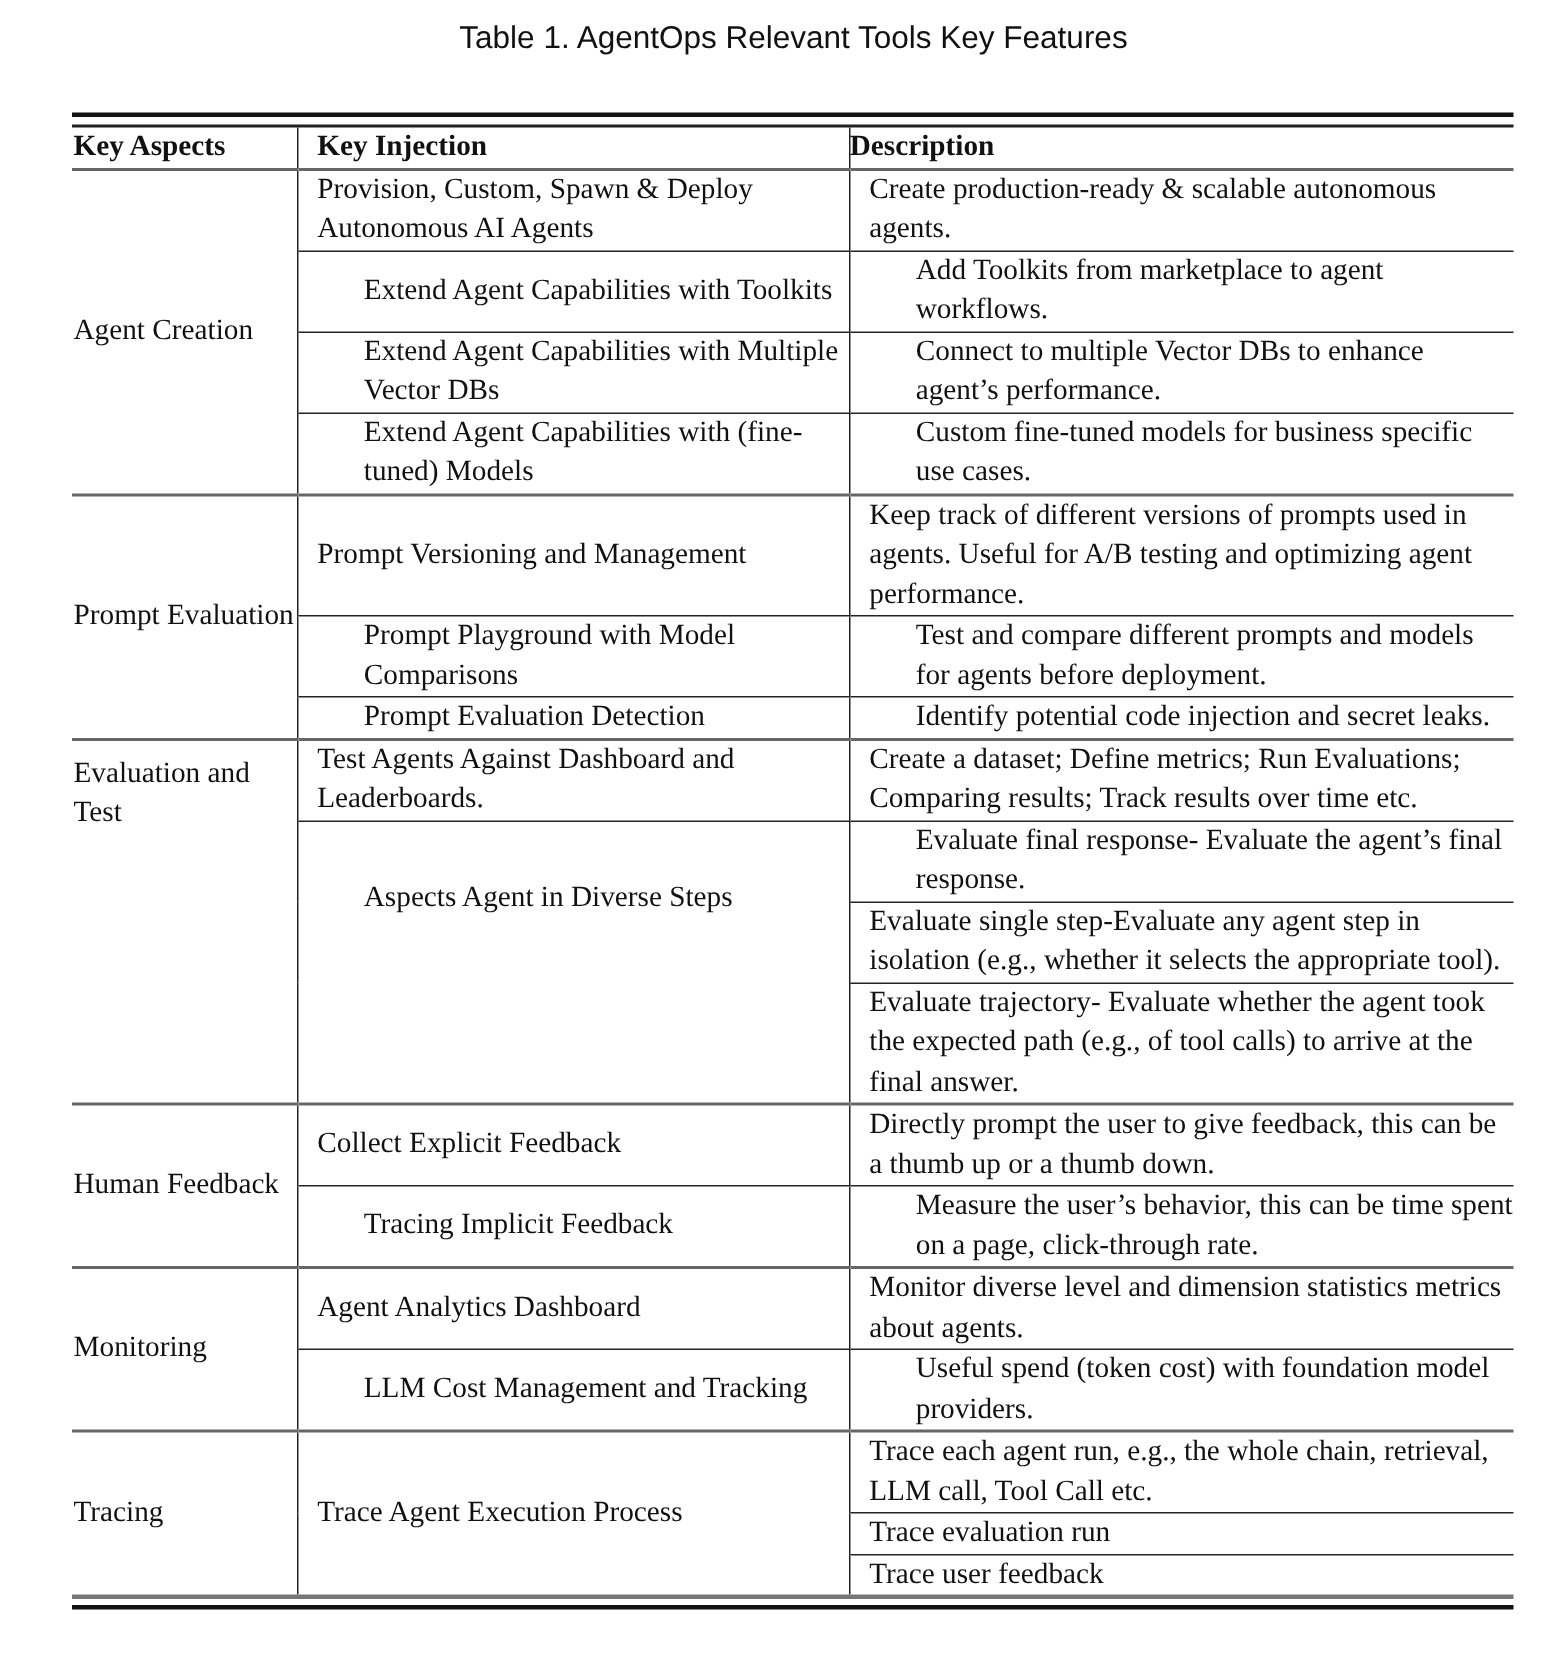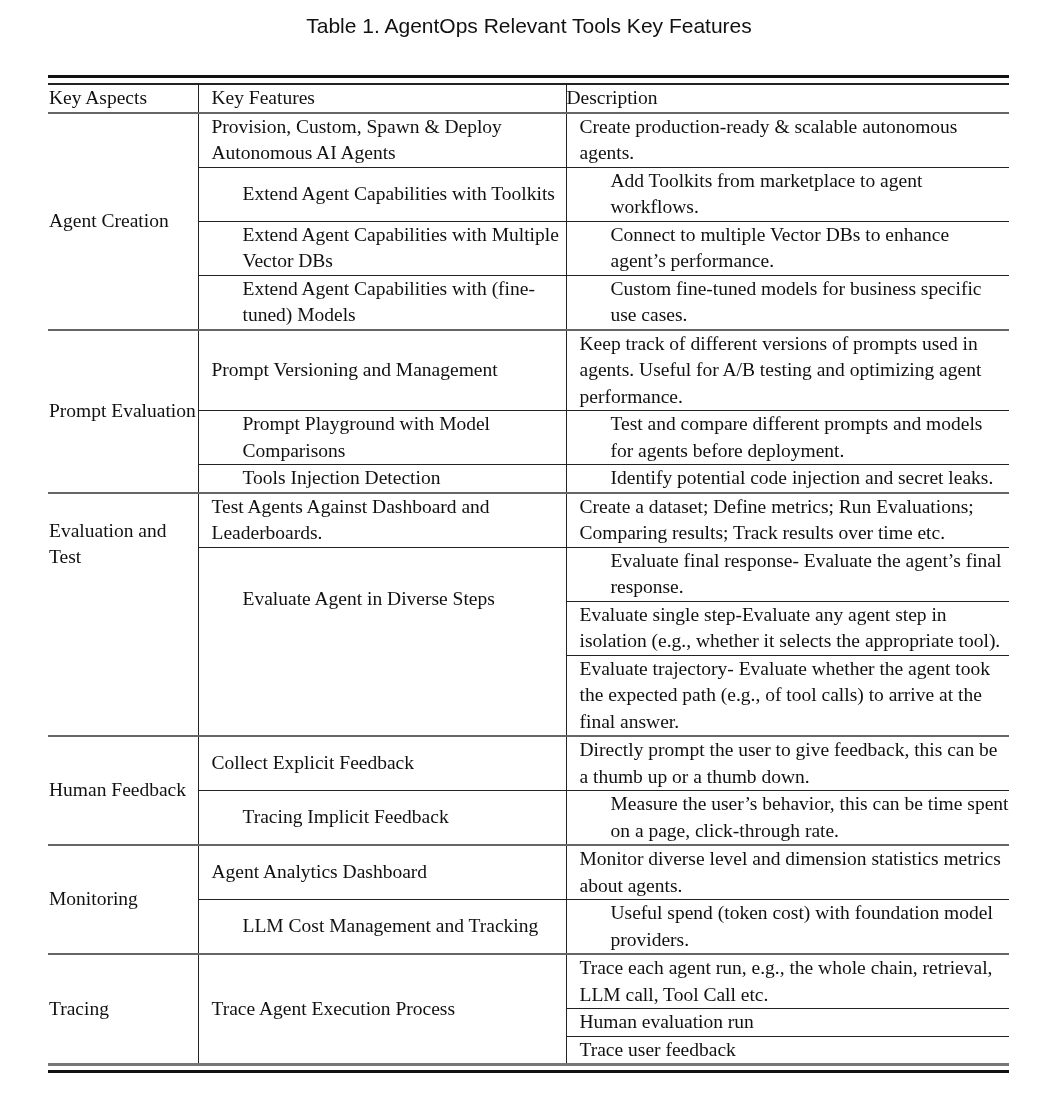--- a/index.html
+++ b/index.html
@@ -13,21 +13,21 @@
   .rule-gap { height: 5px; }
   .rule-thin { height: 1.5px; background: #222; }
   table {
     border-collapse: collapse; width: 961px; table-layout: fixed;
     font-family: "Liberation Serif", serif; font-size: 19.5px; color: #111;
     line-height: 26.5px;
   }
   col.c1 { width: 150px; }
   col.c2 { width: 368px; }
   col.c3 { width: 443px; }
-  th { text-align: left; font-weight: normal; padding: 0 0 0 0; height: 27px; vertical-align: middle; }
+  th { text-align: left; font-weight: bold; padding: 0 0 0 0; height: 27px; vertical-align: middle; }
   th.h1 { padding-left: 1px; }
   th.h2 { padding-left: 13px; border-left: 1.5px solid #222; }
   th.h3 { border-left: 1.5px solid #222; }
   thead tr { border-bottom: 1.5px solid #444; }
   td { vertical-align: middle; padding: 0; }
   td.aspect { padding-left: 1px; }
   td.feat { padding-left: 13px; border-left: 1.5px solid #222; }
   td.desc { padding-left: 13px; border-left: 1.5px solid #222; }
   tr.sub td.feat, tr.sub td.desc { border-top: 1.5px solid #222; padding-left: 44px; }
   tr.sub td.desc { border-top: 1.5px solid #222; }
@@ -48,21 +48,21 @@
   <div class="rule-thin"></div>
   <table>
     <colgroup>
         <col class="c1">
         <col class="c2">
         <col class="c3">
       </colgroup>
     <thead>
       <tr>
         <th class="h1">Key Aspects</th>
-        <th class="h2">Key Features</th>
+        <th class="h2">Key Injection</th>
         <th class="h3">Description</th>
       </tr>
     </thead>
     <tbody id="tbody">
 
       <tr class="group-start">
         <td class="aspect" rowspan="4" style="width:120px;padding-right:20px">Agent Creation</td>
         <td class="feat">Provision, Custom, Spawn &amp; Deploy Autonomous AI Agents</td>
         <td class="desc">Create production-ready &amp; scalable autonomous agents.</td>
       </tr>
@@ -82,31 +82,31 @@
       <tr class="group-start">
         <td class="aspect" rowspan="3">Prompt Evaluation</td>
         <td class="feat">Prompt Versioning and Management</td>
         <td class="desc">Keep track of different versions of prompts used in agents. Useful for A/B testing and optimizing agent performance.</td>
       </tr>
       <tr class="sub">
         <td class="feat">Prompt Playground with Model Comparisons</td>
         <td class="desc">Test and compare different prompts and models for agents before deployment.</td>
       </tr>
       <tr class="sub">
-        <td class="feat">Tools Injection Detection</td>
+        <td class="feat">Prompt Evaluation Detection</td>
         <td class="desc">Identify potential code injection and secret leaks.</td>
       </tr>
 
       <tr class="group-start">
-        <td class="aspect" rowspan="4" style="vertical-align:top;padding-top:24px">Evaluation and Test</td>
+        <td class="aspect" rowspan="4" style="vertical-align:top;padding-top:9px">Evaluation and Test</td>
         <td class="feat">Test Agents Against Dashboard and Leaderboards.</td>
         <td class="desc">Create a dataset; Define metrics; Run Evaluations; Comparing results; Track results over time etc.</td>
       </tr>
       <tr class="sub">
-        <td class="feat" rowspan="3" style="vertical-align:top;padding-top:38px">Evaluate Agent in Diverse Steps</td>
+        <td class="feat" rowspan="3" style="vertical-align:top;padding-top:38px">Aspects Agent in Diverse Steps</td>
         <td class="desc">Evaluate final response- Evaluate the agent’s final response.</td>
       </tr>
       <tr class="desc-only">
         <td class="desc">Evaluate single step-Evaluate any agent step in isolation (e.g., whether it selects the appropriate tool).</td>
       </tr>
       <tr class="desc-only">
         <td class="desc">Evaluate trajectory- Evaluate whether the agent took the expected path (e.g., of tool calls) to arrive at the final answer.</td>
       </tr>
 
       <tr class="group-start">
@@ -128,21 +128,21 @@
         <td class="feat">LLM Cost Management and Tracking</td>
         <td class="desc">Useful spend (token cost) with foundation model providers.</td>
       </tr>
 
       <tr class="group-start">
         <td class="aspect" rowspan="3">Tracing</td>
         <td class="feat" rowspan="3">Trace Agent Execution Process</td>
         <td class="desc">Trace each agent run, e.g., the whole chain, retrieval, LLM call, Tool Call etc.</td>
       </tr>
       <tr class="desc-only">
-        <td class="desc">Human evaluation run</td>
+        <td class="desc">Trace evaluation run</td>
       </tr>
       <tr class="desc-only">
         <td class="desc">Trace user feedback</td>
       </tr>
     </tbody>
   </table>
   <div class="bottom-gray"></div>
   <div class="bottom-gap"></div>
   <div class="bottom-thick"></div>
 </div>

